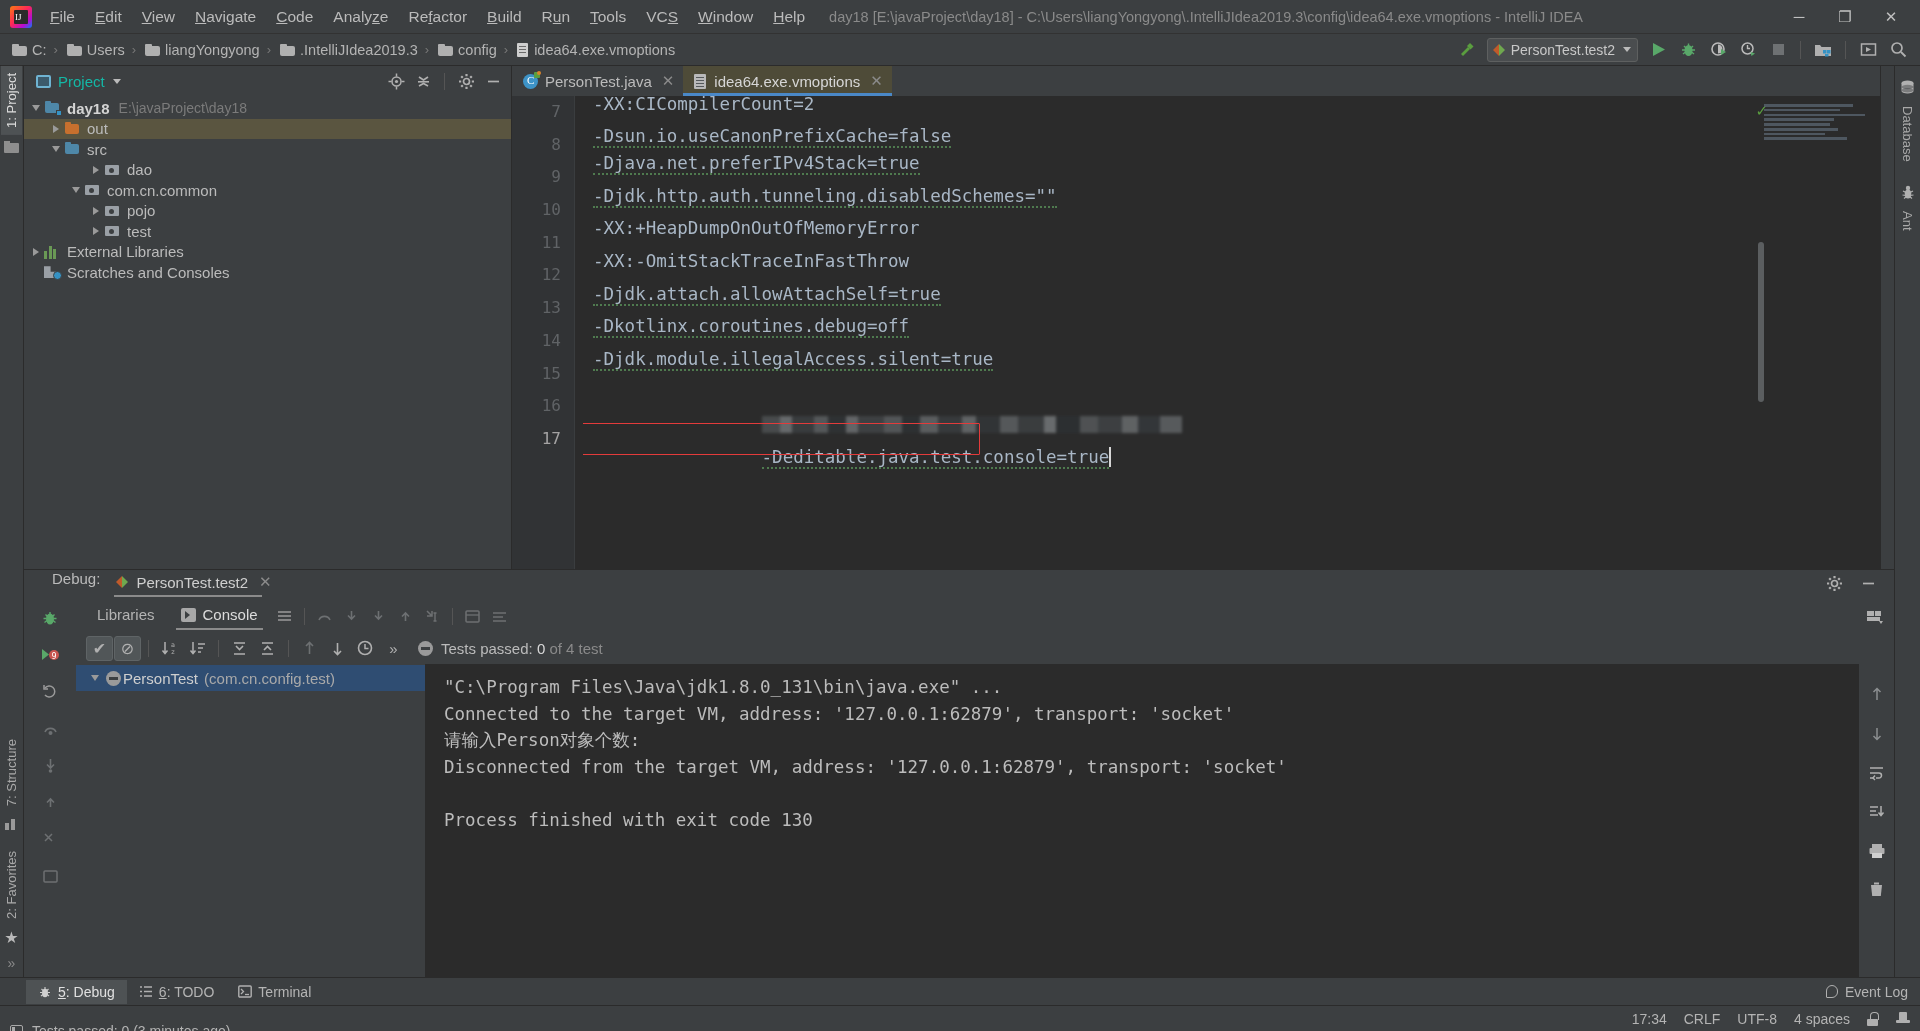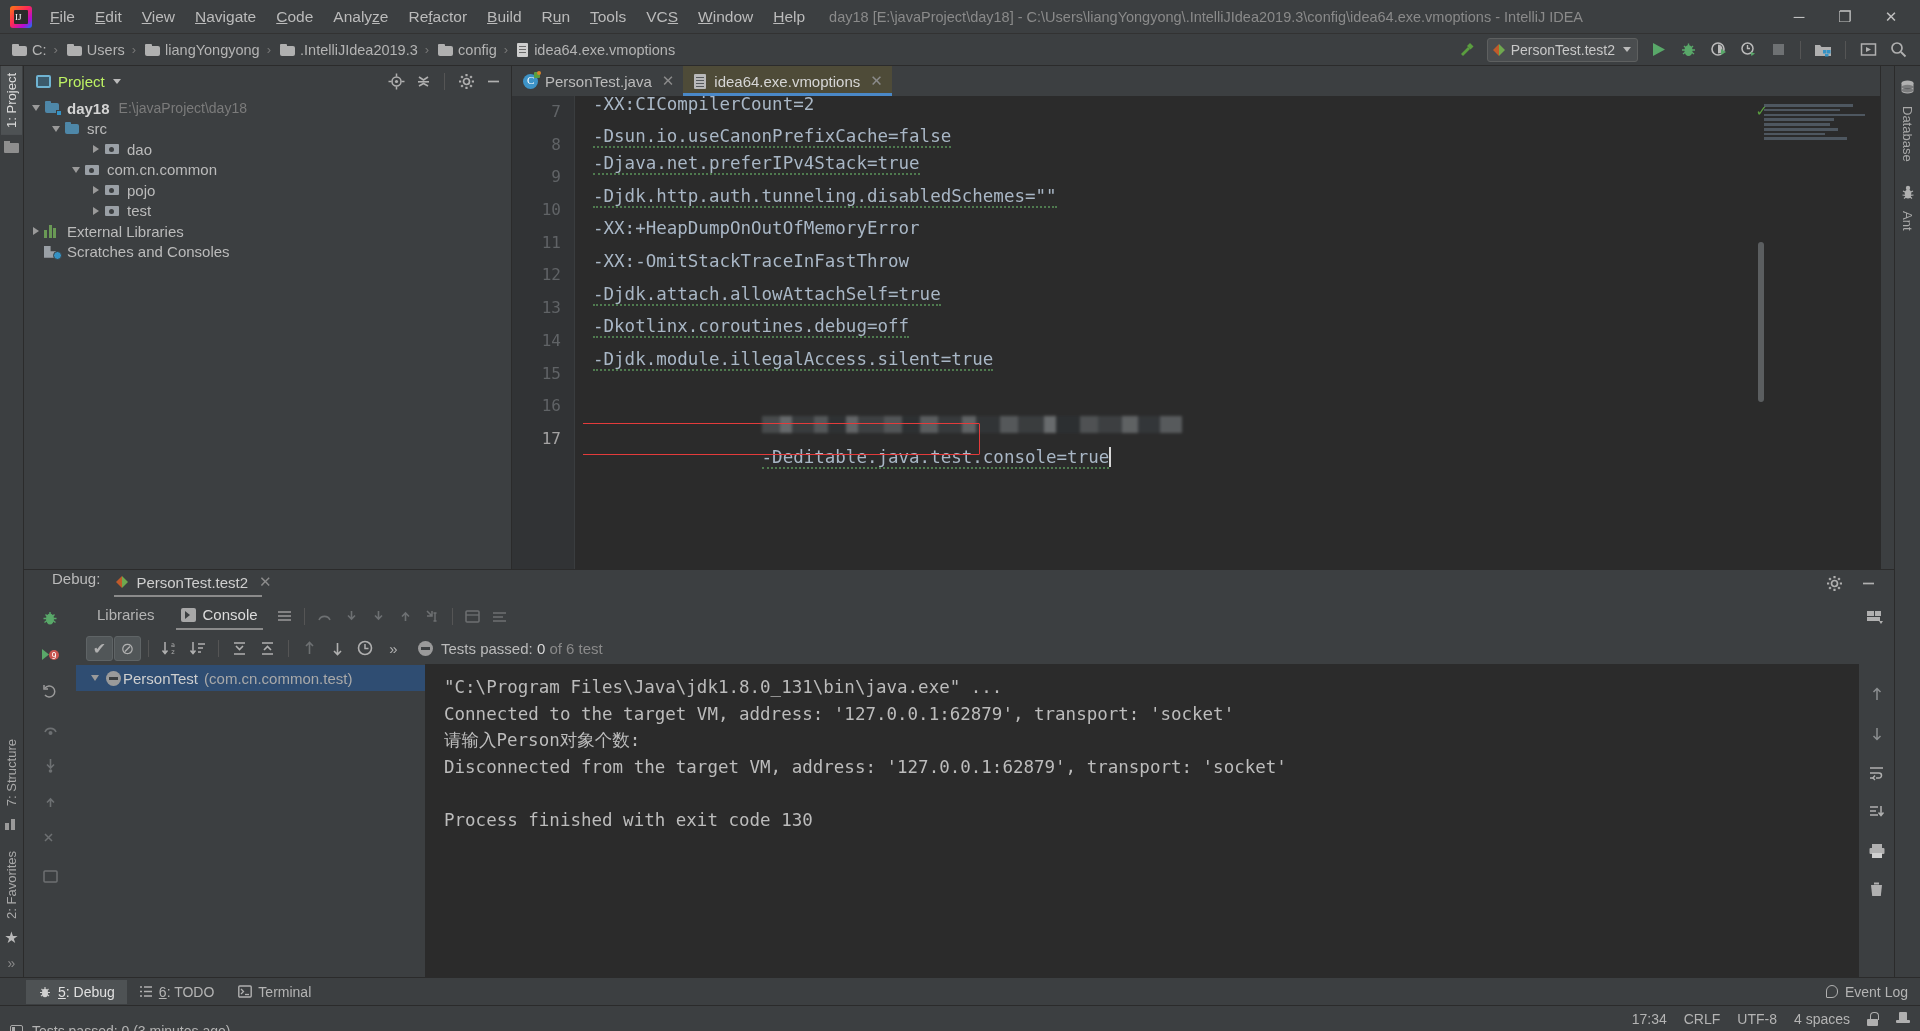--- a/index.html
+++ b/index.html
@@ -51,21 +51,21 @@
   .rbar{width:26px;background:#3c3f41;display:flex;flex-direction:column;align-items:center;border-left:1px solid #2b2b2b;flex:none;}
   .vtab{writing-mode:vertical-rl;font-size:13px;color:#a9a9a9;padding:7px 3px;white-space:nowrap;display:flex;align-items:center;gap:5px;}
   .vtab.sel{background:#4e5254;color:#ddd;}
   .vtab.flip{writing-mode:vertical-rl;transform:rotate(180deg);}
 
   
   .center-col{flex:1;display:flex;flex-direction:column;min-width:0;}
   .top-row{flex:none;display:flex;min-height:0;height:503px;}
   .project-pane{width:488px;background:#3c3f41;display:flex;flex-direction:column;flex:none;border-right:1px solid #2b2b2b;}
   .pp-head{height:30px;display:flex;align-items:center;padding:0 6px 0 12px;flex:none;}
-  .pp-title{font-size:15px;color:#bef264;margin-left:7px;}
+  .pp-title{font-size:15px;color:#14b8a6;margin-left:7px;}
   .pp-proj-ico{width:15px;height:13px;border:2px solid #6fb3d2;border-radius:2px;background:#3c5a6b;flex:none;}
   .pp-head .chev{margin-left:8px;}
   .pp-tools{margin-left:auto;display:flex;align-items:center;gap:3px;}
   .pp-tools .tb-ico{width:24px;height:24px;}
   .tree{flex:1;overflow:hidden;padding-top:2px;font-size:15px;}
   .trow{height:20.5px;display:flex;align-items:center;padding-left:4px;white-space:nowrap;color:#bbbbbb;}
   .trow.sel{background:#5a5540;}
   .tarrow{width:16px;height:16px;display:flex;align-items:center;justify-content:center;flex:none;}
   .tarrow i{width:0;height:0;display:block;}
   .tarrow.closed i{border-top:4.5px solid transparent;border-bottom:4.5px solid transparent;border-left:6px solid #9a9a9a;}
@@ -399,20 +399,27 @@
               <span class="tarrow open">
                   <i></i>
                 </span>
               <span class="tico mod">
                   <span class="badge"></span>
                 </span>
               <span class="tname"><b>day18</b></span>
               <span class="tpath">E:\javaProject\day18</span>
             </div>
 
+            <div class="trow sel" style="padding-left:24px;">
+              <span class="tarrow closed">
+                  <i></i>
+                </span>
+              <span class="tico fold orange"></span>
+              <span class="tname">out</span>
+            </div>
 
             <div class="trow" style="padding-left:24px;">
               <span class="tarrow open">
                   <i></i>
                 </span>
               <span class="tico fold"></span>
               <span class="tname">src</span>
             </div>
 
             <div class="trow" style="padding-left:64px;">
@@ -723,33 +730,33 @@
               </div>
               <div class="ticon">
                 <svg width="19" height="19" viewBox="0 0 19 19">
                     <circle cx="9" cy="9" r="6.5" fill="none" stroke="#b0b0b0" stroke-width="1.6"></circle>
                     <path d="M9 5 v4.5 h3.5" stroke="#b0b0b0" stroke-width="1.5" fill="none"></path>
                   </svg>
               </div>
               <div class="ticon" style="font-size:15px;">»</div>
               <div class="tests-stat">
                 <span class="nores"></span>
-                <span><span>Tests passed: </span><span style="color:#d8d8d8;">0</span><span class="stat-dim"> of 6 test</span></span>
+                <span><span>Tests passed: </span><span style="color:#d8d8d8;">0</span><span class="stat-dim"> of 4 test</span></span>
               </div>
             </div>
 
             <div class="dbg-split">
               <div class="test-tree">
                 <div class="ttrow sel">
                   <span class="tarrow open">
                       <i></i>
                     </span>
                   <span class="nores" style="margin-left:2px;"></span>
                   <span class="ttname">PersonTest</span>
-                  <span class="ttpkg">(com.cn.common.test)</span>
+                  <span class="ttpkg">(com.cn.config.test)</span>
                 </div>
               </div>
 
               <div class="console">
                 <div class="cl"><span class="cmd">"C:\Program Files\Java\jdk1.8.0_131\bin\java.exe" ...</span></div>
                 <div class="cl sys">Connected to the target VM, address: '127.0.0.1:62879', transport: 'socket'</div>
                 <div class="cl sys">请输入Person对象个数:</div>
                 <div class="cl sys">Disconnected from the target VM, address: '127.0.0.1:62879', transport: 'socket'</div>
                 <div class="cl sys" style="height:26.5px;">&nbsp;</div>
                 <div class="cl sys">Process finished with exit code 130</div>

